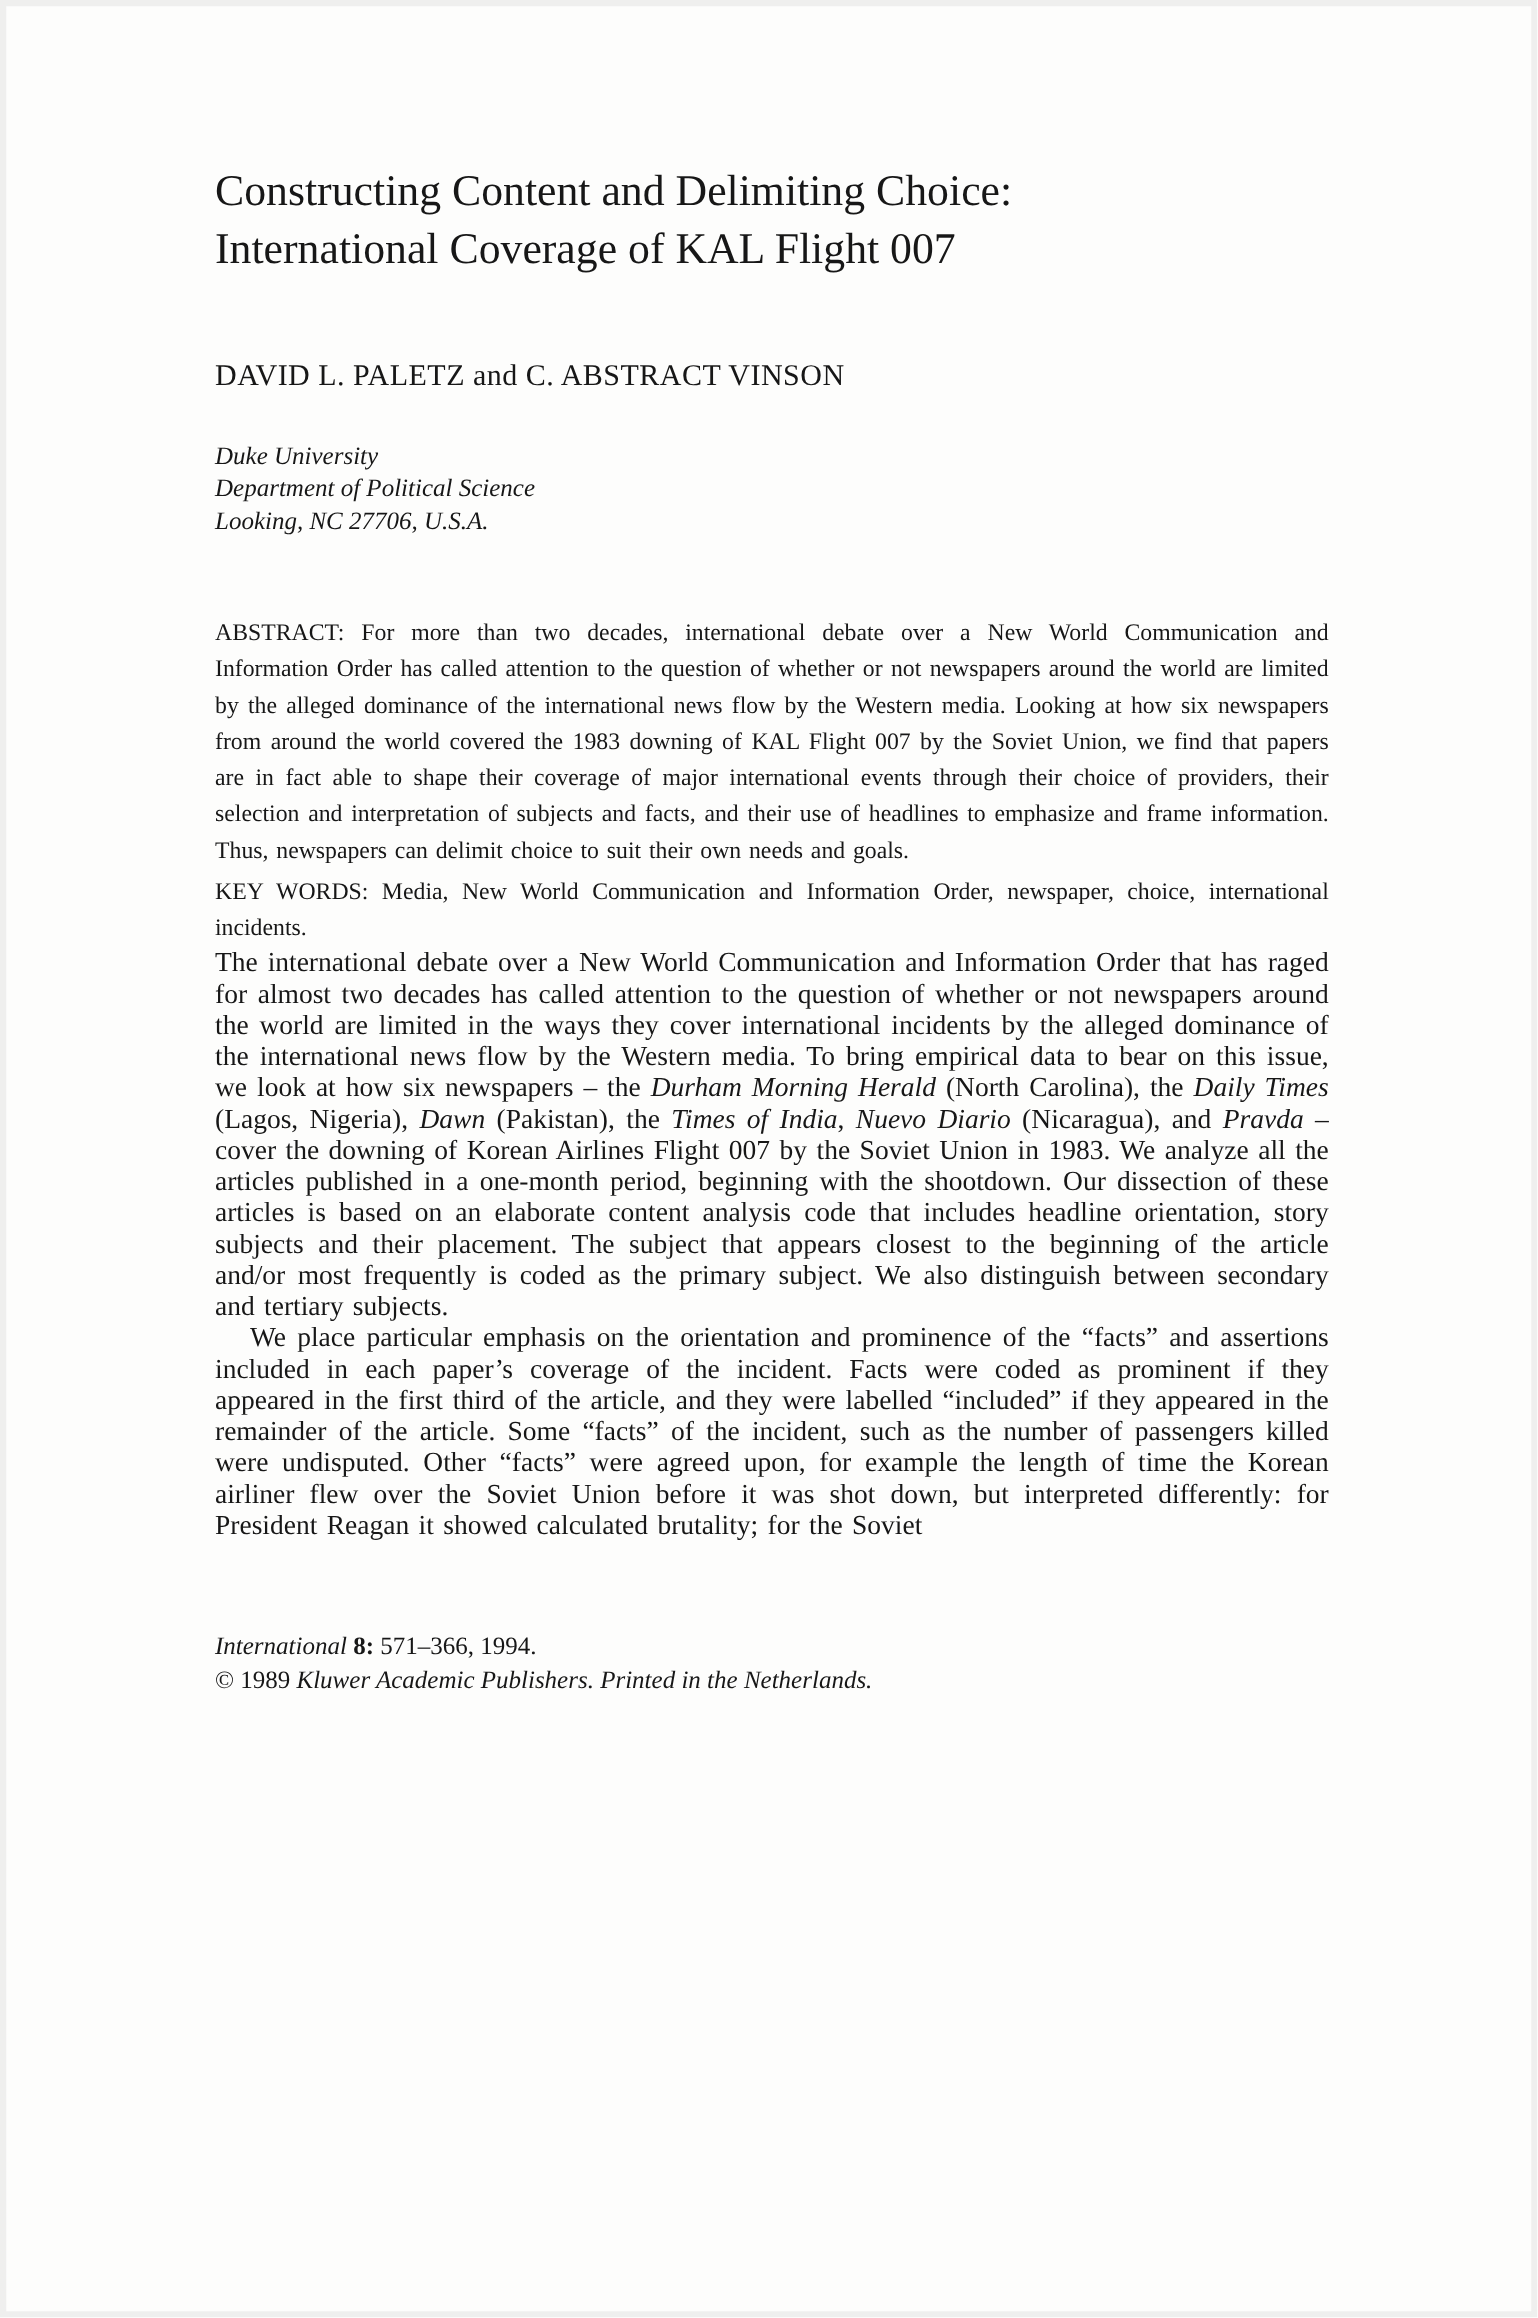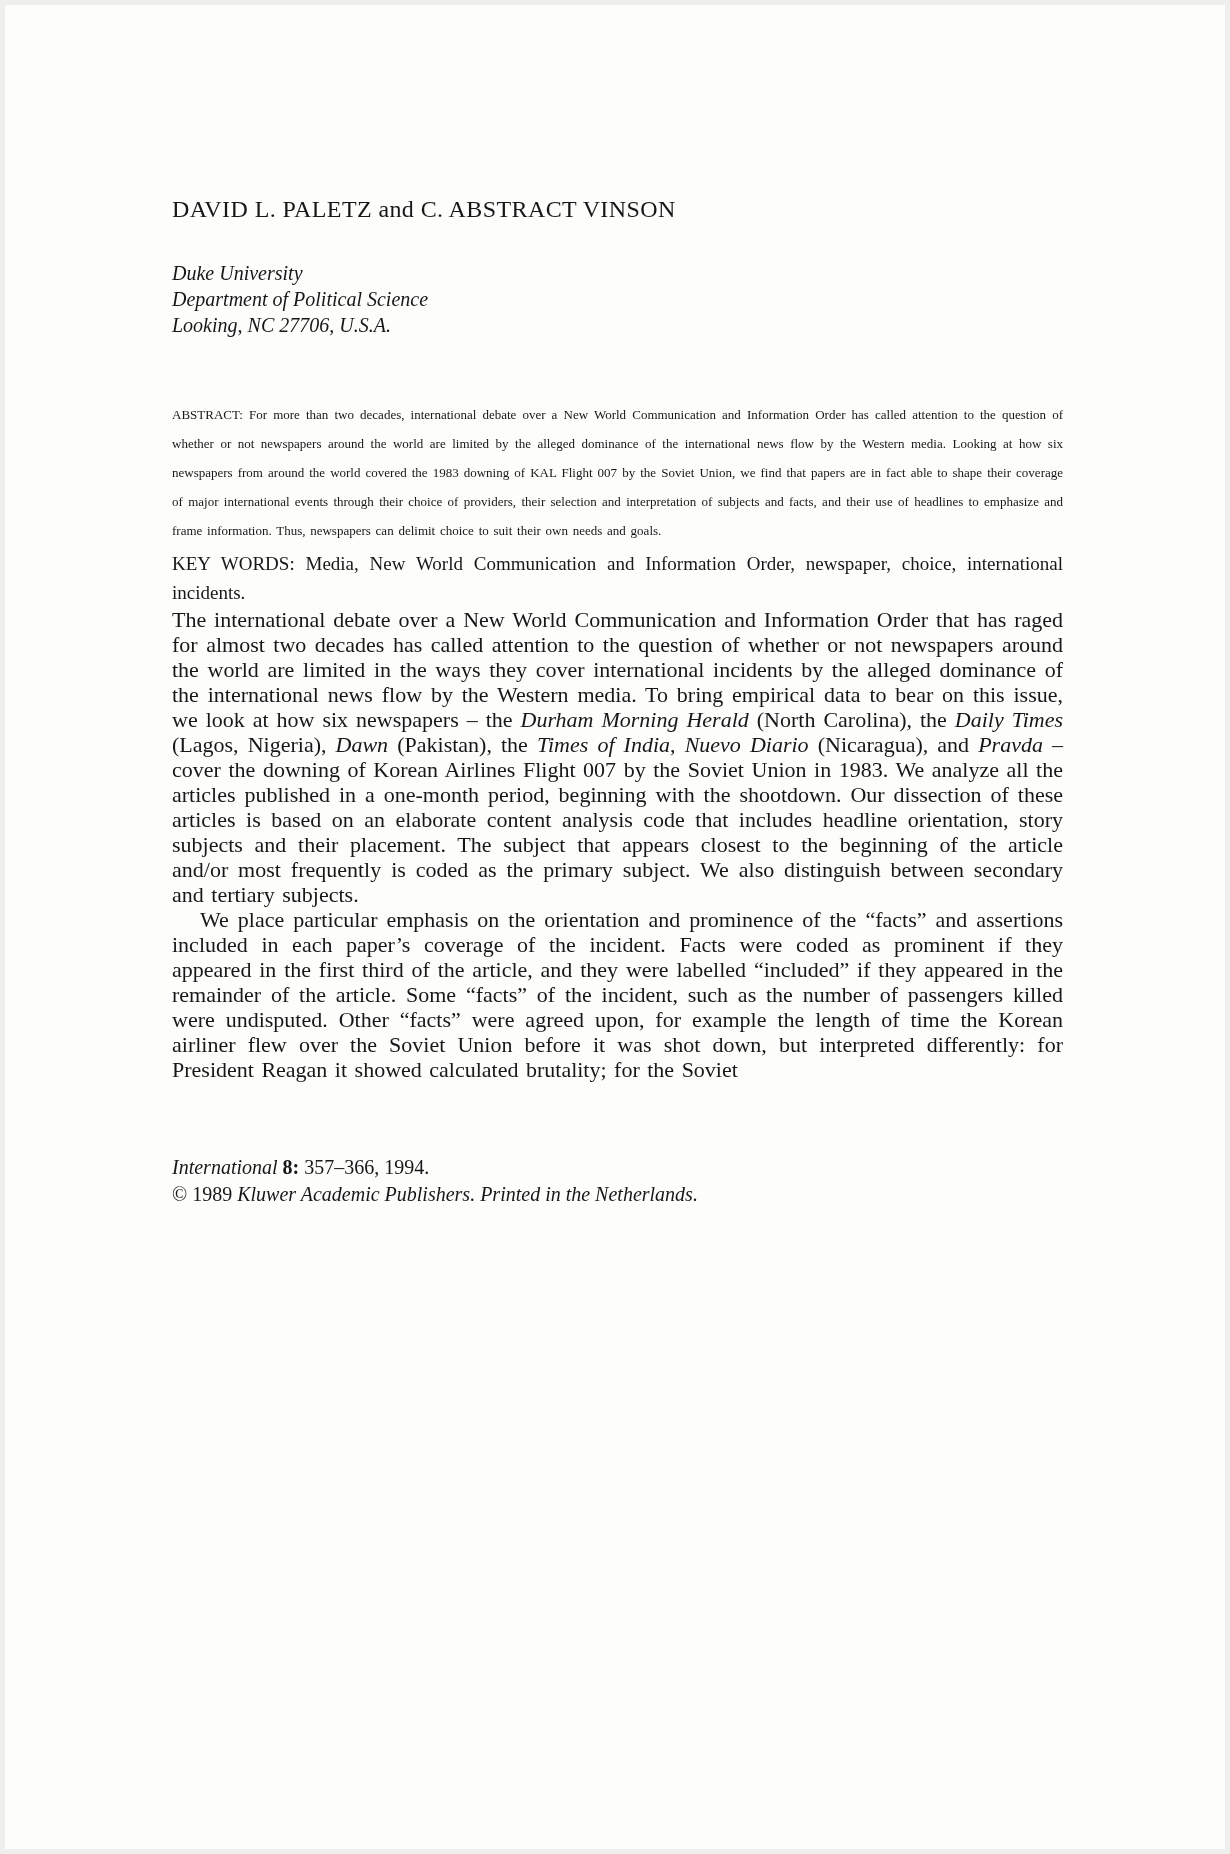--- a/index.html
+++ b/index.html
@@ -37,21 +37,21 @@
     letter-spacing: 0.4px;
     margin-top: 64px;
   }
   .affiliation {
     font-style: italic;
     font-size: 20px;
     line-height: 26px;
     margin-top: 36px;
   }
   .abstract {
-    font-size: 13px;
+    font-size: 19px;
     line-height: 29px;
     text-align: justify;
     word-spacing: 1.5px;
     margin-top: 62px;
   }
   .keywords {
     font-size: 19px;
     line-height: 29px;
     text-align: justify;
     word-spacing: 1.5px;
@@ -76,37 +76,41 @@
   }
   .i { font-style: italic; }
   .b { font-weight: bold; }
 </style>
 </head>
 <body>
 
 <div class="page">
   <div class="content">
 
+    <h1 class="title">
+      <div>Constructing Content and Delimiting Choice:</div>
+      <div>International Coverage of KAL Flight 007</div>
+    </h1>
 
     <div class="authors">DAVID L. PALETZ and C. ABSTRACT VINSON</div>
 
     <div class="affiliation">
       <div>Duke University</div>
       <div>Department of Political Science</div>
       <div>Looking, NC 27706, U.S.A.</div>
     </div>
 
     <div class="abstract">ABSTRACT: For more than two decades, international debate over a New World Communication and Information Order has called attention to the question of whether or not newspapers around the world are limited by the alleged dominance of the international news flow by the Western media. Looking at how six newspapers from around the world covered the 1983 downing of KAL Flight 007 by the Soviet Union, we find that papers are in fact able to shape their coverage of major international events through their choice of providers, their selection and interpretation of subjects and facts, and their use of headlines to emphasize and frame information. Thus, newspapers can delimit choice to suit their own needs and goals.</div>
 
     <div class="keywords">KEY WORDS: Media, New World Communication and Information Order, newspaper, choice, international incidents.</div>
 
     <div class="body-text">
       <p><span>The international debate over a New World Communication and Information Order that has raged for almost two decades has called attention to the question of whether or not newspapers around the world are limited in the ways they cover international incidents by the alleged dominance of the international news flow by the Western media. To bring empirical data to bear on this issue, we look at how six newspapers – the </span><span class="i">Durham Morning Herald</span><span> (North Carolina), the </span><span class="i">Daily Times</span><span> (Lagos, Nigeria), </span><span class="i">Dawn</span><span> (Pakistan), the </span><span class="i">Times of India</span><span>, </span><span class="i">Nuevo Diario</span><span> (Nicaragua), and </span><span class="i">Pravda</span><span> – cover the downing of Korean Airlines Flight 007 by the Soviet Union in 1983. We analyze all the articles published in a one-month period, beginning with the shootdown. Our dissection of these articles is based on an elaborate content analysis code that includes headline orientation, story subjects and their placement. The subject that appears closest to the beginning of the article and/or most frequently is coded as the primary subject. We also distinguish between secondary and tertiary subjects.</span></p>
       <p><span>We place particular emphasis on the orientation and prominence of the “facts” and assertions included in each paper’s coverage of the incident. Facts were coded as prominent if they appeared in the first third of the article, and they were labelled “included” if they appeared in the remainder of the article. Some “facts” of the incident, such as the number of passengers killed were undisputed. Other “facts” were agreed upon, for example the length of time the Korean airliner flew over the Soviet Union before it was shot down, but interpreted differently: for President Reagan it showed calculated brutality; for the Soviet</span></p>
     </div>
 
     <div class="footer">
-      <div><span class="i">International</span><span> </span><span class="b">8:</span><span> 357–366, 1994.</span></div>
+      <div><span class="i">International</span><span> </span><span class="b">8:</span><span> 571–366, 1994.</span></div>
       <div><span>© 1989 </span><span class="i">Kluwer Academic Publishers. Printed in the Netherlands.</span></div>
     </div>
 
   </div>
 </div>
 
 </body></html>

